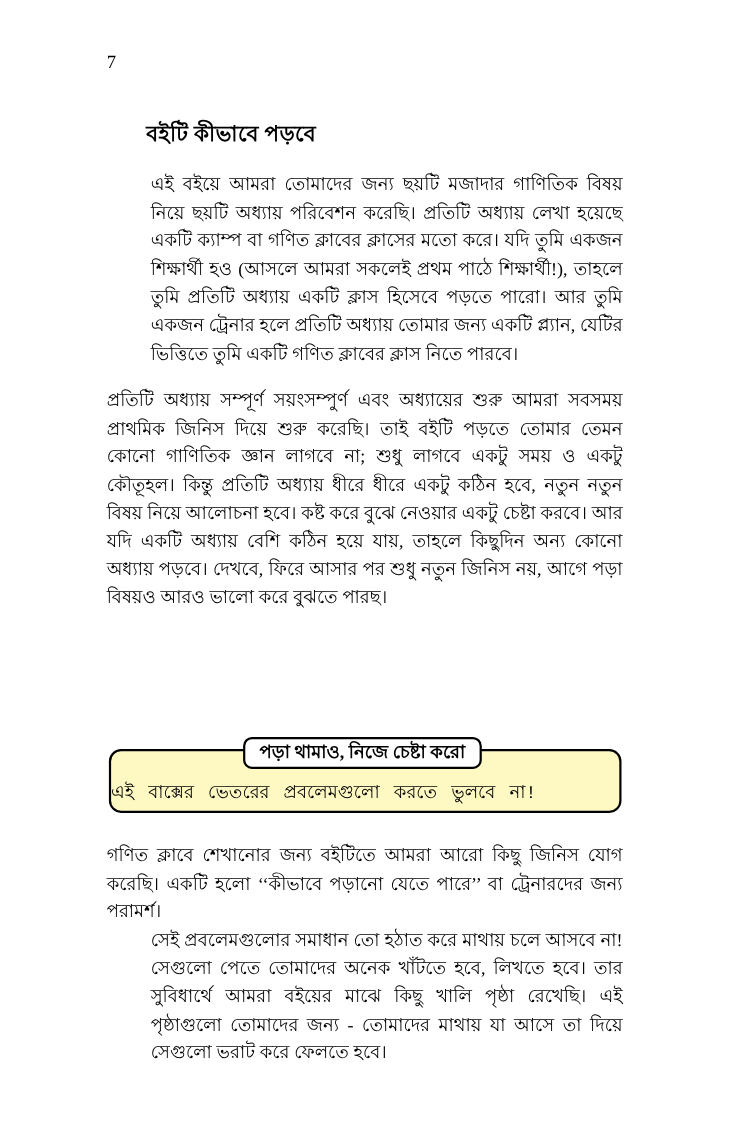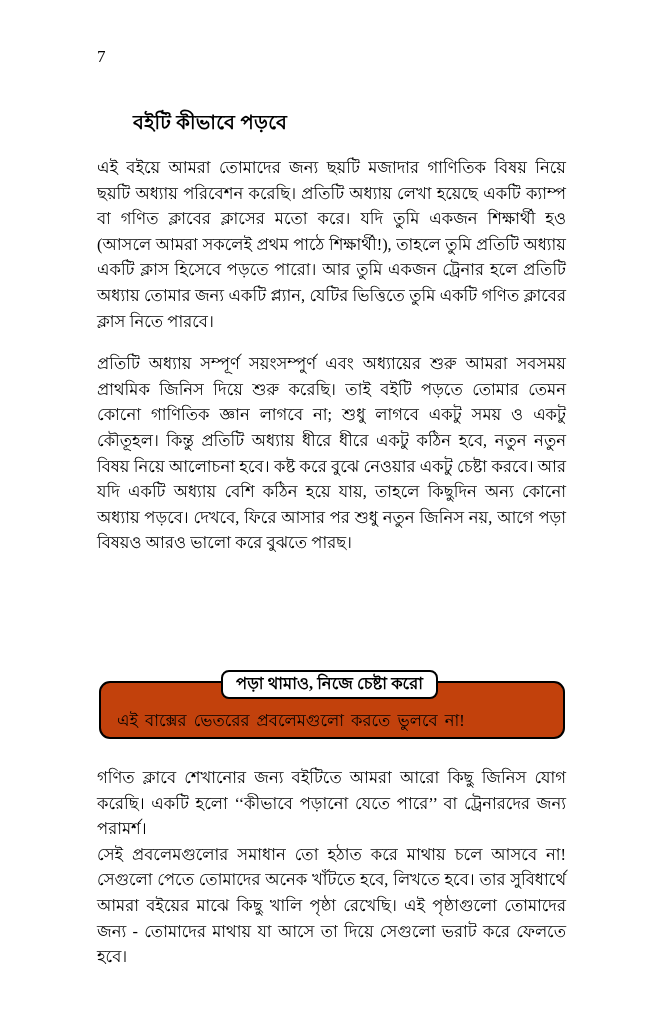--- a/index.html
+++ b/index.html
@@ -56,35 +56,35 @@
     text-justify: inter-word;
     word-spacing: 0.2px;
     hyphens: none;
   }
 
   p.para:last-child {
     margin-bottom: 0;
   }
 
   
-  p.para.p1 { margin-bottom: 17px; }
+  p.para.p1 { margin-bottom: 17px; margin-left: 40px; }
   p.para.p2 { margin-bottom: 31px; }
   p.para.p3 { margin-bottom: 0; }
 
   
   .callout {
     position: absolute;
     left: 99px;
     top: 681px;
     width: 466px;
     height: 58px;
     box-sizing: border-box;
     border: 2.2px solid #000000;
     border-radius: 11px;
-    background: #c2410c;
+    background: #fef9c3;
   }
 
   .callout-tab {
     position: absolute;
     left: 120px;          
     top: -13px;
     height: 29px;
     box-sizing: border-box;
     padding: 0 13px;
     display: flex;
@@ -98,25 +98,26 @@
     font-weight: 700;
     white-space: nowrap;
     z-index: 2;
   }
 
   .callout-body {
     position: absolute;
     left: 0;
     right: 0;
     top: 26px;
-    padding: 0 16px;
+    padding: 0 0;
     font-size: 16.4px;
     line-height: 24px;
     text-align: left;
     white-space: nowrap;
+    font-family: Liberation Mono, monospace;
   }
 
   .callout-body .spaced {
     word-spacing: 3px;
   }
 
   
   .lower-block {
     position: absolute;
     left: 97px;

